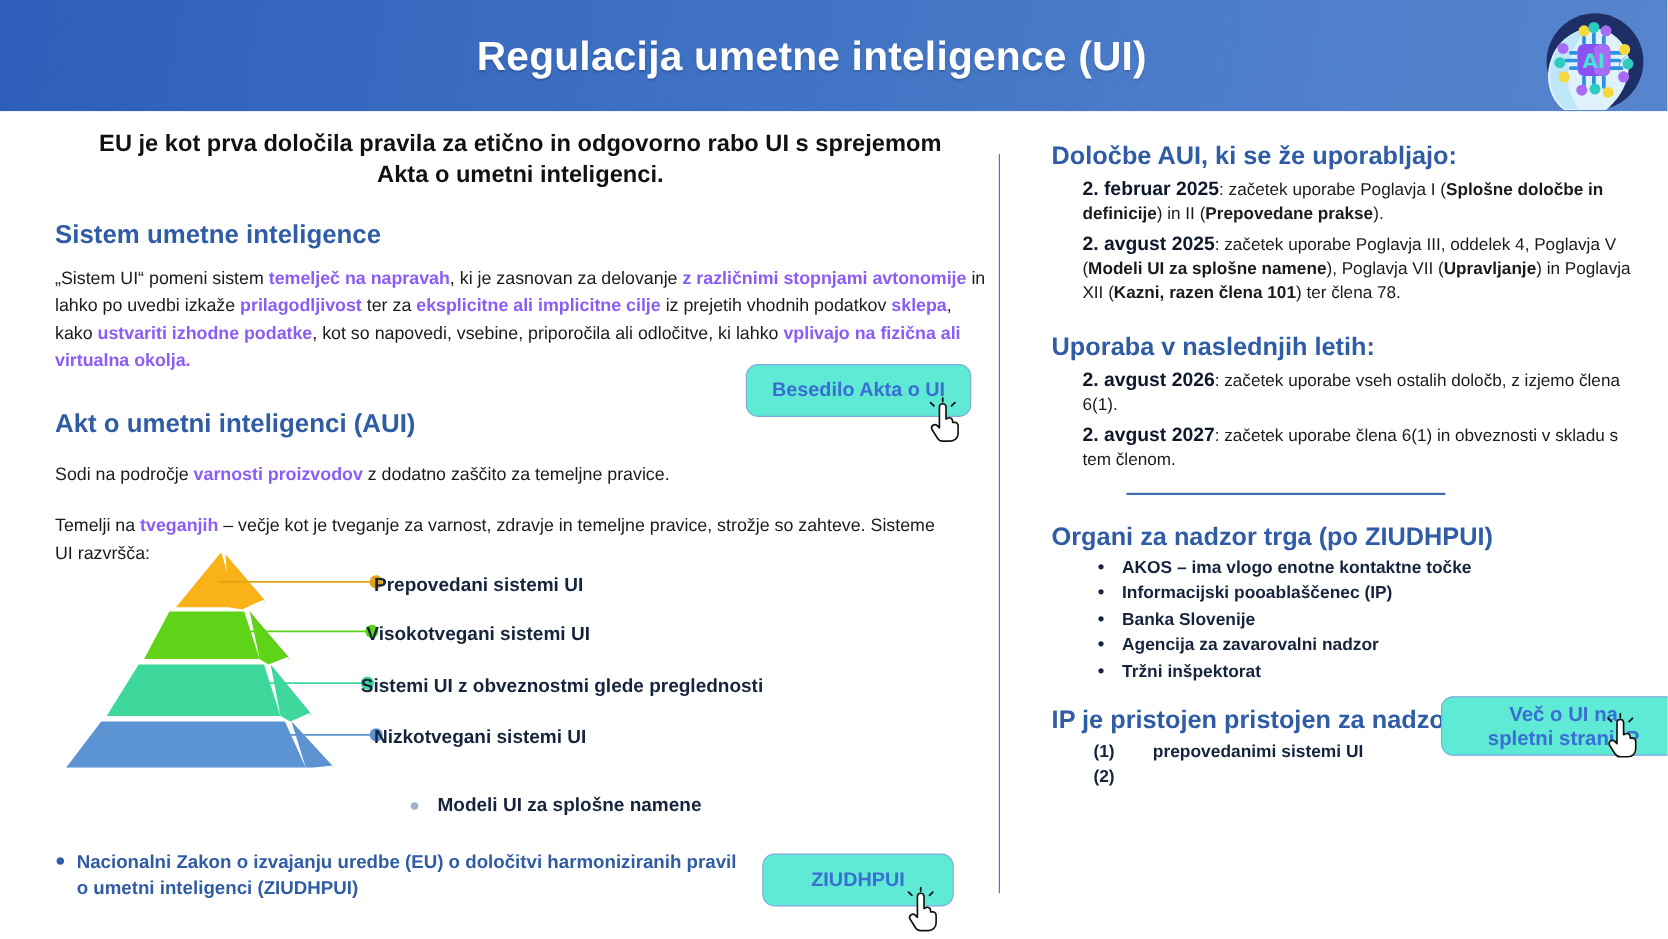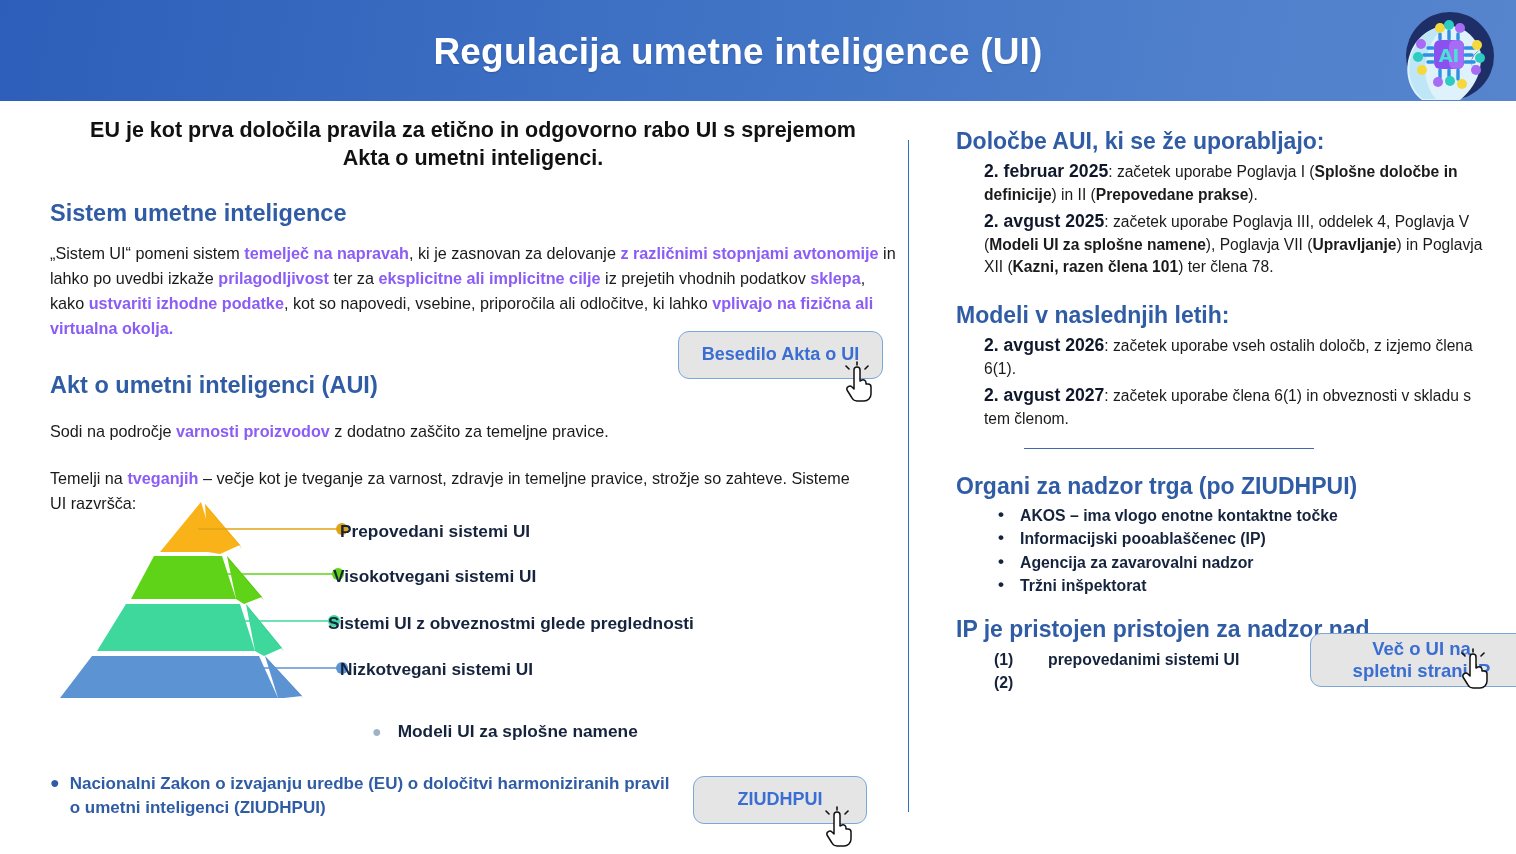--- a/index.html
+++ b/index.html
@@ -46,21 +46,21 @@
 
   #sys-head { margin-top:26px; }
   #sys-body { margin-top:14px; width:846px; }
 
   #akt-head { margin-top:30px; }
   #akt-p1 { margin-top:20px; }
   #akt-p2 { margin-top:22px; width:820px; }
 
   
   .btn {
-    position:absolute; background:#e5e5e5;
+    position:absolute; background:#5eead4;
     border:1.6px solid #7ba7db; border-radius:11px;
     color:#3a6ed2; font-weight:bold; text-align:center;
     display:flex; align-items:center; justify-content:center;
     line-height:1.2;
   }
   #btn-besedilo { left:678px; top:331px; width:205px; height:48px; font-size:18px; }
   #btn-ziudhpui { left:693px; top:776px; width:174px; height:48px; font-size:18px; }
   #btn-vec     { left:1310px; top:633px; width:223px; height:54px; font-size:18.5px; }
   #btn-vec span { display:block; }
 
@@ -268,34 +268,35 @@
 <div id="right">
 
   <h2 class="rsec" id="r-h1">Določbe AUI, ki se že uporabljajo:</h2>
   <div class="rbody ritem">
     <span class="d">2. februar 2025</span><span>: začetek uporabe Poglavja I (<b>Splošne določbe in definicije</b>) in II (<b>Prepovedane prakse</b>).</span>
   </div>
   <div class="rbody ritem">
     <span class="d">2. avgust 2025</span><span>: začetek uporabe Poglavja III, oddelek 4, Poglavja V (<b>Modeli UI za splošne namene</b>), Poglavja VII (<b>Upravljanje</b>) in Poglavja XII (<b>Kazni, razen člena 101</b>) ter člena 78.</span>
   </div>
 
-  <h2 class="rsec" id="r-h2">Modeli v naslednjih letih:</h2>
+  <h2 class="rsec" id="r-h2">Uporaba v naslednjih letih:</h2>
   <div class="rbody ritem">
     <span class="d">2. avgust 2026</span><span>: začetek uporabe vseh ostalih določb, z izjemo člena 6(1).</span>
   </div>
   <div class="rbody ritem">
     <span class="d">2. avgust 2027</span><span>: začetek uporabe člena 6(1) in obveznosti v skladu s tem členom.</span>
   </div>
 
   <div id="hr-div"></div>
 
   <h2 class="rsec" id="r-h3">Organi za nadzor trga (po ZIUDHPUI)</h2>
   <ul class="rlist">
     <li>AKOS – ima vlogo enotne kontaktne točke</li>
     <li>Informacijski pooablaščenec (IP)</li>
+    <li>Banka Slovenije</li>
     <li>Agencija za zavarovalni nadzor</li>
     <li>Tržni inšpektorat</li>
   </ul>
 
   <h2 class="rsec" id="r-h4">IP je pristojen pristojen za nadzor nad</h2>
   <ol class="nlist">
     <li>
       <span class="num">(1)</span><span>prepovedanimi sistemi UI</span>
     </li>
     <li>

